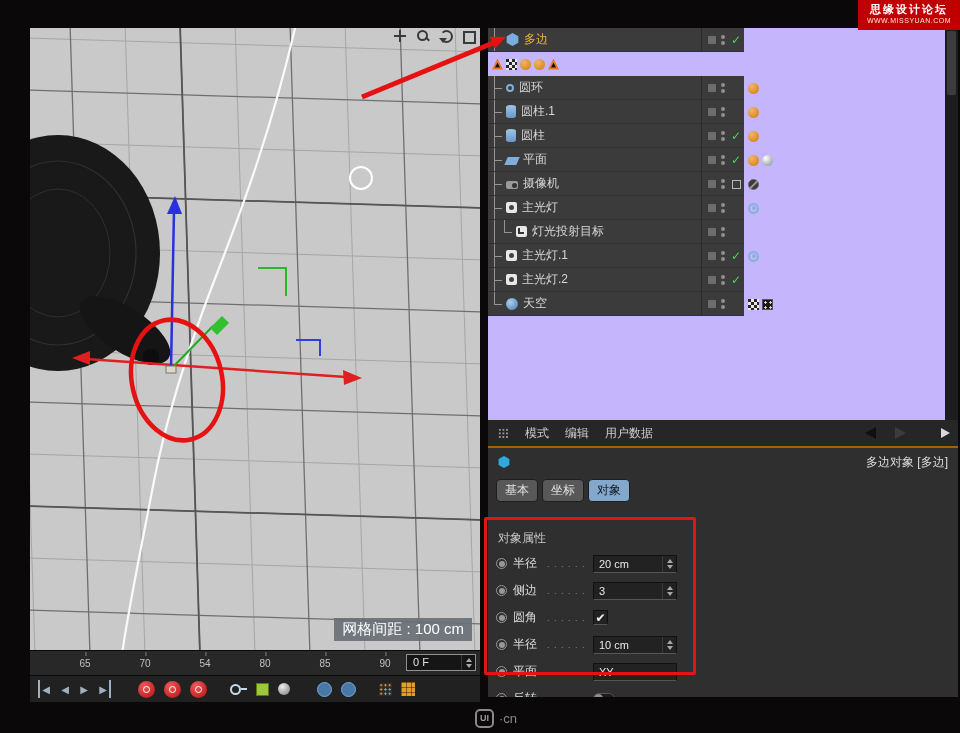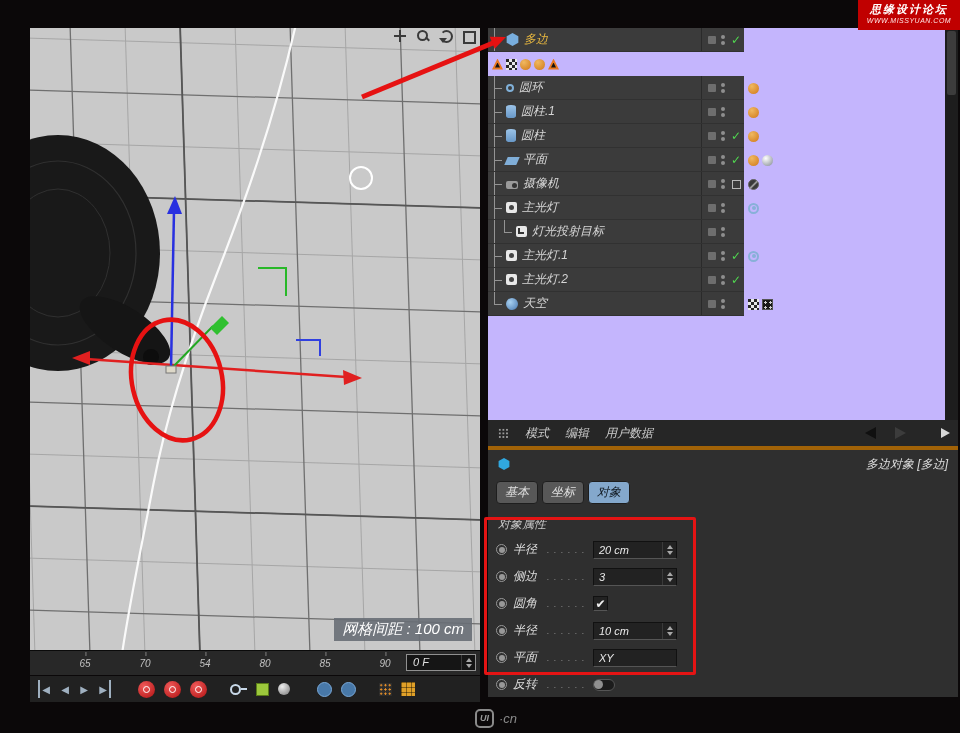--- a/index.html
+++ b/index.html
@@ -1,17 +1,17 @@
 <!DOCTYPE html>
 <html><head>
 <meta charset="utf-8">
 <style>
   html,body{margin:0;padding:0;background:#000;}
   .page{position:relative;width:960px;height:733px;background:#0b0809;overflow:hidden;
-        font-family:"Liberation Sans","DejaVu Sans",sans-serif;font-style:italic;}
+        font-family:"Liberation Sans","DejaVu Sans",sans-serif;}
 
   
   .watermark{position:absolute;top:0;right:0;width:102px;height:30px;background:#c00000;
              color:#fff;text-align:center;padding-top:3px;box-sizing:border-box;z-index:5;}
   .wm-title{font-size:11px;font-weight:bold;letter-spacing:2px;line-height:13px;}
   .wm-url{font-size:7px;color:#ffe2e2;letter-spacing:.5px;line-height:9px;}
 
   
   .viewport{position:absolute;left:30px;top:28px;width:450px;height:622px;background:#c9c9c9;overflow:hidden;}
   .vp-svg{position:absolute;left:0;top:0;}
@@ -73,33 +73,33 @@
   .tg-no-entry::after{content:"";position:absolute;left:-1px;top:4px;width:11px;height:2px;background:#999;transform:rotate(-45deg);}
   .tg-target{border:2px solid #88b0d8;border-radius:50%;width:11px;height:11px;}
   .tg-target::after{content:"";position:absolute;inset:1.5px;background:#88b0d8;border-radius:50%;}
   .tg-image{background-color:#181818;border:1px solid #555;
             background-image:radial-gradient(circle,#cfcfcf 1px,transparent 1.3px);background-size:5px 5px;}
   .om-scrollbar{position:absolute;left:945px;top:28px;width:13px;height:392px;background:#1d1d1d;}
   .om-scrollbar .thumb{position:absolute;left:2px;right:2px;top:3px;height:64px;background:#3c3c3c;border-radius:2px;}
 
   
   .attribute-manager{position:absolute;left:488px;top:420px;width:470px;height:277px;background:#2f2f2f;overflow:hidden;}
-  .am-header{height:26px;background:#262626;border-bottom:4px solid #a16207;display:flex;align-items:center;gap:16px;padding:0 10px;position:relative;}
+  .am-header{height:26px;background:#262626;border-bottom:2px solid #a16207;display:flex;align-items:center;gap:16px;padding:0 10px;position:relative;}
   .menu-grid-icon{width:11px;height:11px;background-image:radial-gradient(#9a9a9a 34%,transparent 40%);background-size:3.6px 3.6px;flex:none;}
   .am-menu-item{color:#cccccc;font-size:12px;}
   .nav-tri-left{position:absolute;right:82px;top:7px;width:0;height:0;border-top:6px solid transparent;border-bottom:6px solid transparent;border-right:11px solid #101010;}
   .nav-tri-right{position:absolute;right:52px;top:7px;width:0;height:0;border-top:6px solid transparent;border-bottom:6px solid transparent;border-left:11px solid #3c3c3c;}
   .panel-tri{position:absolute;right:8px;top:8px;width:0;height:0;border-top:5px solid transparent;border-bottom:5px solid transparent;border-left:9px solid #d8d8d8;}
   .am-obj{height:28px;display:flex;align-items:center;gap:7px;padding:0 10px;justify-content:space-between;}
   .ic-hexagon{width:12px;height:12px;background:#30a8e0;clip-path:polygon(50% 0,95% 25%,95% 75%,50% 100%,5% 75%,5% 25%);flex:none;}
   .am-obj-title{color:#dddddd;font-size:12px;}
   .am-tabs{display:flex;gap:4px;padding:3px 8px 5px;}
   .am-tab{background:#585858;color:#e0e0e0;font-size:12px;padding:2px 8px;border-radius:4px;border:1px solid #1e1e1e;}
   .am-tab.active{background:#84a8cc;color:#101820;}
-  .am-section{padding:7px 10px 3px;color:#c8c8c8;font-size:12px;}
+  .am-section{padding:7px 10px 3px;color:#c8c8c8;font-size:12px;margin-top:16px;}
   .am-row{display:flex;align-items:center;height:27px;padding-left:8px;}
   .krow{width:9px;height:9px;border:1.5px solid #989898;border-radius:50%;position:relative;flex:none;}
   .krow::after{content:"";position:absolute;inset:1.5px;border-radius:50%;background:#989898;}
   .am-label{color:#dcdcdc;font-size:12px;margin-left:6px;width:34px;flex:none;white-space:nowrap;}
   .leader{color:#8e8e8e;font-size:9px;letter-spacing:1px;width:42px;overflow:hidden;white-space:nowrap;flex:none;margin-right:4px;}
   .field{width:84px;height:18px;background:#222;border:1px solid #111;border-bottom-color:#555;display:flex;align-items:stretch;box-sizing:border-box;}
   .field .val{flex:1;color:#e8e8e8;font-size:11px;padding-left:5px;line-height:16px;}
   .spin{width:13px;border-left:1px solid #3a3a3a;display:flex;flex-direction:column;align-items:center;justify-content:center;gap:2px;}
   .tu{width:0;height:0;border-left:3.5px solid transparent;border-right:3.5px solid transparent;border-bottom:4px solid #a8a8a8;}
   .td{width:0;height:0;border-left:3.5px solid transparent;border-right:3.5px solid transparent;border-top:4px solid #a8a8a8;}

